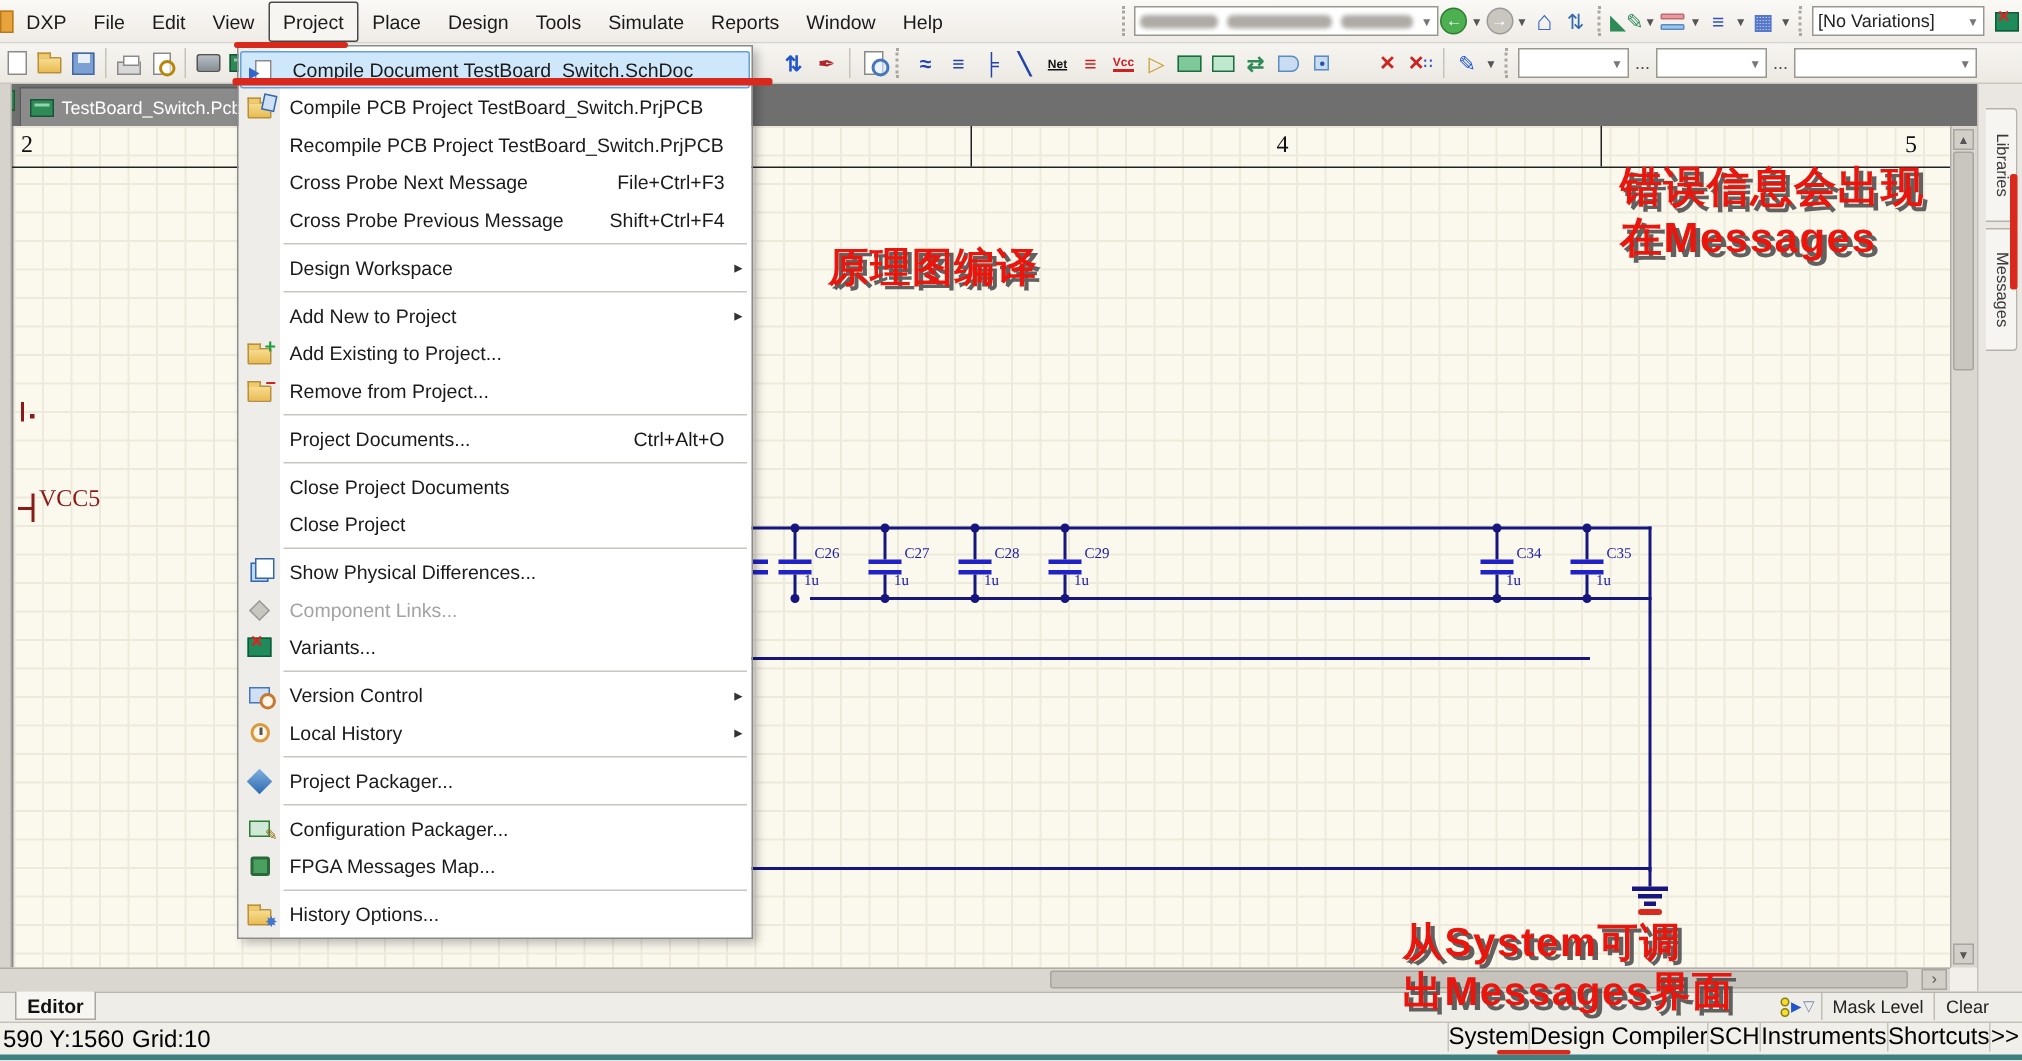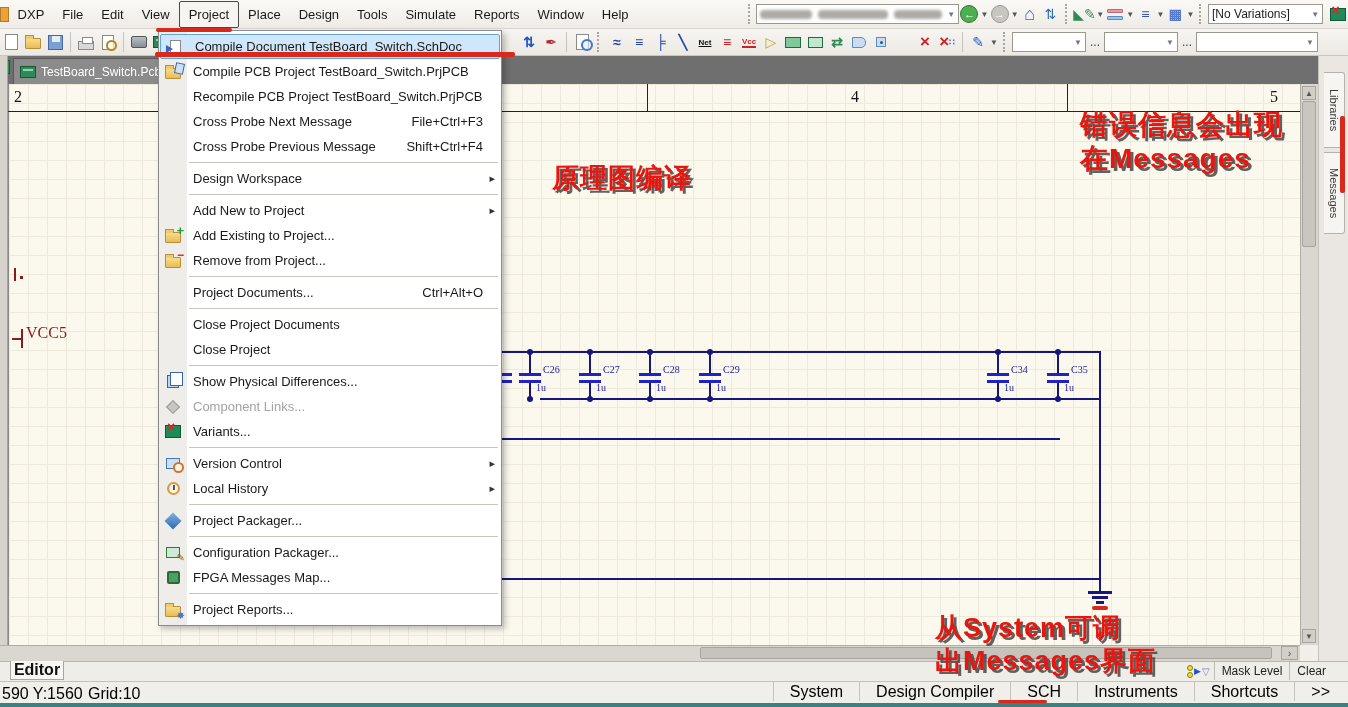--- a/index.html
+++ b/index.html
@@ -149,35 +149,35 @@
 
   
   .rightpanel { position:absolute; left:1318px; top:56px; width:30px; height:605px; background:#EAE7E2; border-left:1px solid #C5C2BC; }
   .vtab { position:absolute; left:1324px; width:21px; background:#F7F5F1; border:1px solid #B5B2AB;
     border-left:none; border-radius:0 3px 3px 0; writing-mode:vertical-rl; font-size:11px; color:#3a3a3a;
     display:flex; align-items:center; justify-content:center; padding:8px 0; }
 
   
   .editorrow { position:absolute; left:0; top:661px; width:1348px; height:20px; background:#EFEDE8; border-top:1px solid #B9B6B0; }
   .editortab { position:absolute; left:10px; top:661px; width:54px; height:19px; background:#F8F6F2;
-    border:1px solid #A9A69F; border-top:none; font-size:16px; font-weight:bold; color:#111;
+    border:1px solid #A9A69F; border-top:none; font-size:13px; font-weight:bold; color:#111;
     display:flex; align-items:center; justify-content:center; }
   .maskcluster { position:absolute; left:1183px; top:662px; height:18px; display:flex; align-items:center; font-size:12px; color:#222; }
   .maskbtn { padding:0 7px; border-left:1px solid #C0BDB7; height:18px; display:flex; align-items:center; }
   .mgroup { display:flex; align-items:center; gap:1px; padding:0 4px; }
   .ydot { width:6px; height:6px; border-radius:50%; border:1px solid #8a7a10; background:#F2E030; }
   .btri { color:#2255CC; font-size:9px; }
   .funnel { color:#7A88B0; font-size:10px; }
 
   .statusbar { position:absolute; left:0; top:681px; width:1348px; height:22px; background:#F1EFEA; border-top:1px solid #C5C2BC;
     font-size:12px; color:#222; }
   .coords { position:absolute; left:2px; top:685px; }
   .gridlbl { position:absolute; left:88px; top:685px; }
   .sb-buttons { position:absolute; right:2px; top:682px; height:19px; display:flex; align-items:center; }
-  .sb-btn { padding:0 16px; border-left:1px solid #C6C3BD; height:19px; display:flex; align-items:center; white-space:nowrap; }
+  .sb-btn { padding:0 0; border-left:1px solid #C6C3BD; height:19px; display:flex; align-items:center; white-space:nowrap; }
   .tealedge { position:absolute; left:0; top:703px; width:1348px; height:4px; background:#3F7F80; }
 </style>
 </head>
 <body>
 
 <div id="app">
 
   <div class="menubar">
     <span class="appicon"></span>
     <span class="mb-item">DXP</span>
@@ -535,21 +535,21 @@
       <span class="gut">
           <span class="mico ic-fpga"></span>
         </span>
       <span class="milabel">FPGA Messages Map...</span>
     </div>
     <div class="msep"></div>
     <div class="mi">
       <span class="gut">
           <span class="mico i-folder ic-fgear"></span>
         </span>
-      <span class="milabel">Project Reports...</span>
+      <span class="milabel">History Options...</span>
     </div>
   </div>
 
   <div class="hscroll"></div>
   <div class="hthumb"></div>
   <div class="harrow">›</div>
   <div class="vscroll"></div>
   <div class="varrow" style="top:86px">▲</div>
   <div class="vthumb"></div>
   <div class="varrow" style="top:629px">▼</div>

